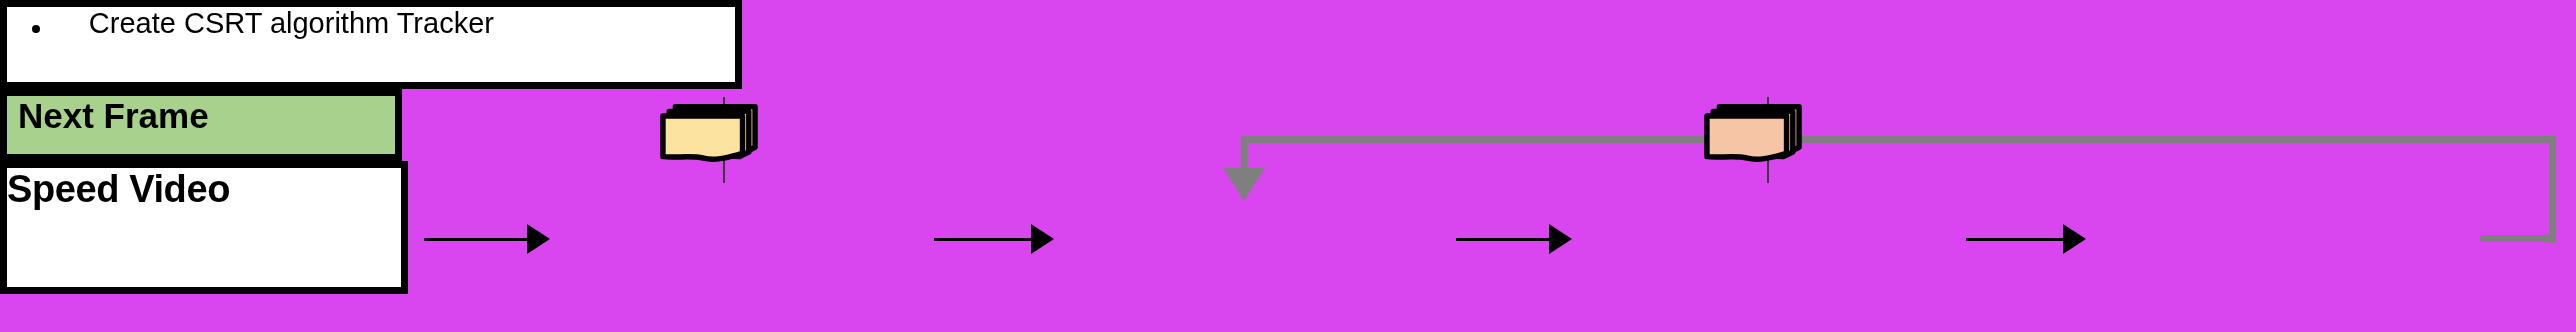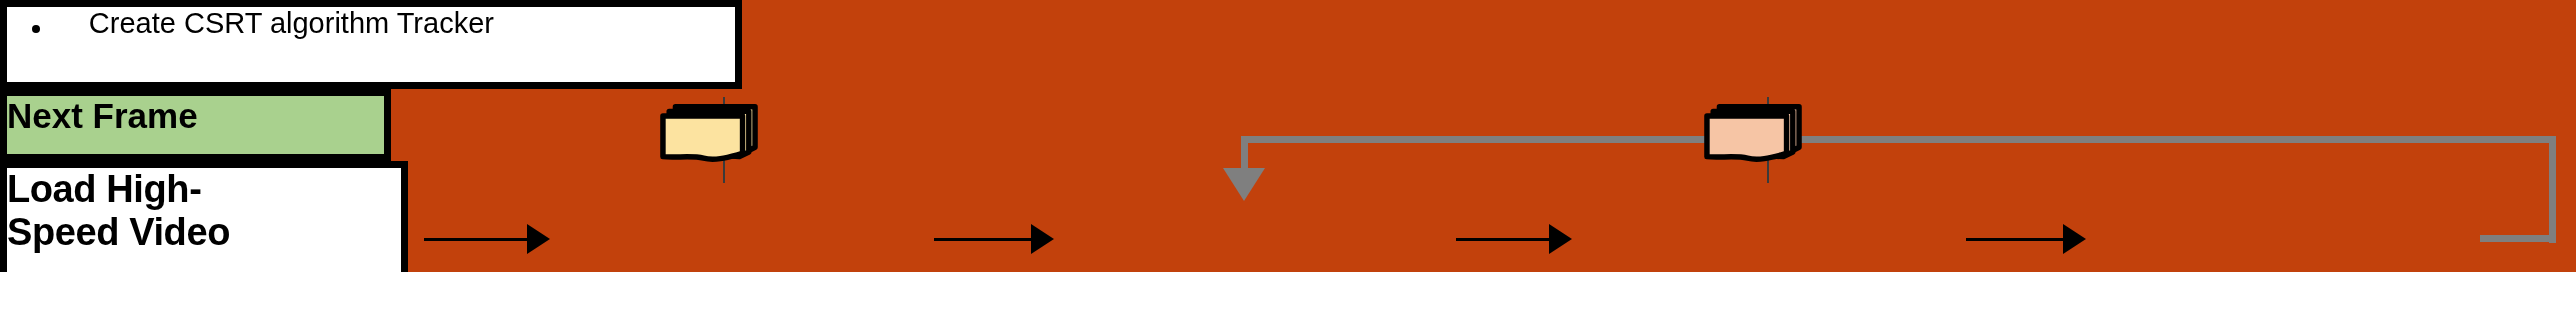--- a/index.html
+++ b/index.html
@@ -6,22 +6,22 @@
     margin: 0;
     padding: 0;
     background: #ffffff;
   }
   body {
     font-family: "Liberation Sans", sans-serif;
   }
   #canvas {
     position: relative;
     width: 2576px;
-    height: 272px;
-    background: #c2410c;
+    height: 332px;
+    background: #d946ef;
     overflow: hidden;
   }
 
   
   .proc {
     border: 7px solid #000000;
     font-weight: bold;
     font-size: 38px;
     letter-spacing: -0.4px;
   }
@@ -140,37 +140,36 @@
 
   <div class="gconn gconn-h" style="left:2480px; top:235px; width:75px;"></div>
 
   <div class="gconn gconn-v" style="left:2549px; top:136px; height:107px;"></div>
 
   <div class="gconn gconn-h" style="left:1241px; top:136px; width:1315px;"></div>
 
   <div class="gconn gconn-v" style="left:1241px; top:136px; height:39px;"></div>
   <div class="arrow-d-gray" style="left:1223px; top:168px;"></div>
 
-  <div class="nextframe" style="left:2099px; top:108px; width:377px; height:58px; background:#A9D18E;">
+  <div class="nextframe" style="left:2099px; top:108px; width:377px; height:58px; background:#A9D18E;padding-left:11px;">
     <span>Next Frame</span>
   </div>
 
   <div class="conn conn-h" style="left:424px; top:238px; width:107px;"></div>
   <div class="arrow-r" style="left:527px; top:224px;"></div>
 
   <div class="conn conn-h" style="left:934px; top:238px; width:100px;"></div>
   <div class="arrow-r" style="left:1031px; top:224px;"></div>
 
   <div class="conn conn-h" style="left:1456px; top:238px; width:96px;"></div>
   <div class="arrow-r" style="left:1549px; top:224px;"></div>
 
   <div class="conn conn-h" style="left:1966px; top:238px; width:100px;"></div>
   <div class="arrow-r" style="left:2063px; top:224px;"></div>
 
   <div class="proc" style="left:30px; top:178px; width:394px; height:119px; background:#FFFFFF;">
     <div>
-      <div>Load High-</div>
       <div>Speed Video</div>
     </div>
   </div>
 
 </div>
 
 
 </body></html>

